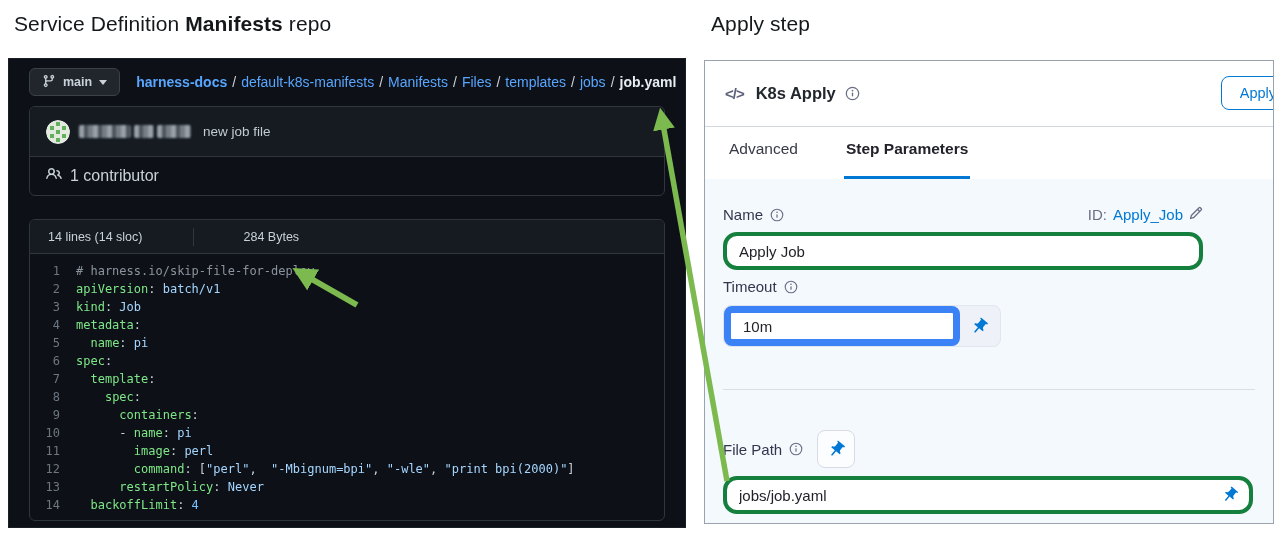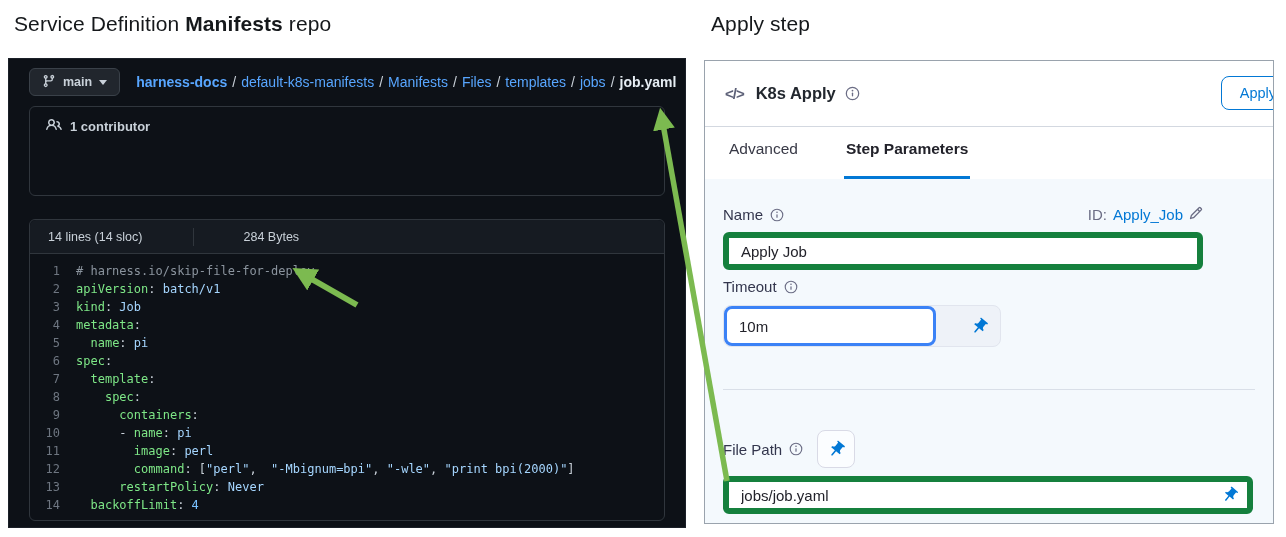--- a/index.html
+++ b/index.html
@@ -39,21 +39,21 @@
   .commit-head {
     height:50px; background:#161b22; border-bottom:1px solid #30363d;
     border-radius:6px 6px 0 0; display:flex; align-items:center; padding:0 16px; gap:9px;
   }
   .avatar { width:24px; height:24px; border-radius:50%; overflow:hidden; flex:0 0 auto; filter:blur(.6px); }
   .redacted { display:inline-flex; gap:3px; align-items:center; filter:blur(1.1px); }
   .redacted i { display:inline-block; height:13px; border-radius:2px;
     background:repeating-linear-gradient(90deg,#99a0a8 0 5px,#4d545c 5px 9px,#767d85 9px 14px); }
   .redacted i:nth-child(1){ width:52px; } .redacted i:nth-child(2){ width:20px; } .redacted i:nth-child(3){ width:34px; }
   .commit-msg { color:#c3cbd3; font-size:13.5px; margin-left:3px; cursor:pointer; }
-  .commit-body { height:38px; display:flex; align-items:center; padding:0 16px; gap:8px; color:#c9d1d9; font-size:13px; font-weight:700; border-radius:0 0 6px 6px; }
+  .commit-body { height:38px; display:flex; align-items:center; padding:0 16px; gap:8px; color:#c9d1d9; font-size:16px; font-weight:400; border-radius:0 0 6px 6px; }
 
   .file-card { top:160px; height:302px; }
   .file-head {
     height:34px; background:#161b22; border-bottom:1px solid #30363d; border-radius:6px 6px 0 0;
     display:flex; align-items:center; padding:0 18px; color:#c9d1d9; font-size:12.5px;gap:36px;
   }
   .file-head .vdiv { width:1px; height:18px; background:#30363d; margin:0 14px; }
   .code-area { padding:8px 0 0 0; font-family:"DejaVu Sans Mono", monospace; font-size:12px; }
   .code-row { display:flex; height:18px; line-height:18px; }
   .ln { width:46px; flex:0 0 auto; text-align:right; padding-right:16px; color:#6e7681; cursor:pointer; }
@@ -80,27 +80,27 @@
   }
   .sp-tabs { position:absolute; left:0; top:67px; right:0; height:51px; display:flex; gap:44px; padding:12px 22px 0 22px; background:#fff; }
   .tab { font-size:15.5px; color:#383946; cursor:pointer; padding:0 2px 12px 2px; }
   .tab.active { font-weight:700; color:#22222a; border-bottom:3px solid #0278d5; }
   .sp-content { position:absolute; left:0; top:118px; right:0; bottom:0; background:#f4f9fd; padding:0 18px; }
   .field-label { font-size:15px; color:#33364d; display:inline-flex; align-items:center; gap:7px; }
   .name-row { margin-top:27px; width:480px; display:flex; justify-content:space-between; align-items:center; }
   .id-block { font-size:15px; color:#6b6d85; display:inline-flex; align-items:center; gap:6px; }
   .id-link { color:#0278d5; text-decoration:none; cursor:pointer; }
   .text-input {
-    height:38px; background:#fff; border:6px solid #15803d; border-radius:6px;
+    height:38px; background:#fff; border:4px solid #15803d; border-radius:14px;
     padding:0 12px; font-size:15px; color:#22222a; font-family:inherit; outline:none;
   }
   .name-input { display:block; margin-top:9px; width:480px; }
   .timeout-label { margin-top:8px; }
   .timeout-wrap { position:relative; margin-top:9px; width:278px; height:42px; background:#eef2f8; border:1px solid #e1e5ee; border-radius:8px; }
-  .timeout-input { position:absolute; left:0; top:0; width:212px; height:40px; border:3px solid #3b82f6; border-radius:8px; }
+  .timeout-input { position:absolute; left:0; top:0; width:236px; height:40px; border:7px solid #3b82f6; border-radius:8px; }
   .pin-box { position:absolute; right:0; top:0; width:42px; height:40px; display:flex; align-items:center; justify-content:center; cursor:pointer; }
   .pin { display:inline-block; transform:rotate(40deg); line-height:0; }
   .content-divider { margin-top:42px; height:1px; background:#d9dfe8; }
   .filepath-row { margin-top:40px; display:flex; align-items:center; gap:14px; }
   .pin-btn { width:38px; height:38px; background:#fbfdff; border:1px solid #d9dae6; border-radius:8px; display:flex; align-items:center; justify-content:center; cursor:pointer; }
   .filepath-wrap { position:relative; margin-top:8px; width:530px; }
   .filepath-input { width:530px; padding-right:42px; }
   .filepath-pin { position:absolute; right:4px; top:0; height:38px; width:38px; display:flex; align-items:center; justify-content:center; cursor:pointer; }
 
   
@@ -120,20 +120,42 @@
             <path d="M9.5 3.25a2.25 2.25 0 1 1 3 2.122V6A2.5 2.5 0 0 1 10 8.5H6a1 1 0 0 0-1 1v1.128a2.251 2.251 0 1 1-1.5 0V5.372a2.25 2.25 0 1 1 1.5 0v1.836A2.493 2.493 0 0 1 6 7h4a1 1 0 0 0 1-1v-.628A2.25 2.25 0 0 1 9.5 3.25Zm-6 0a.75.75 0 1 0 1.5 0 .75.75 0 0 0-1.5 0Zm8.25-.75a.75.75 0 1 0 0 1.5.75.75 0 0 0 0-1.5ZM4.25 12a.75.75 0 1 0 0 1.5.75.75 0 0 0 0-1.5Z"></path>
           </svg>
       </span>
       <span>main</span>
       <span class="caret-down"></span>
     </button>
     <div class="gh-breadcrumb"><span class="bc-repo">harness-docs</span><span class="bc-sep">/</span><span class="bc-link">default-k8s-manifests</span><span class="bc-sep">/</span><span class="bc-link">Manifests</span><span class="bc-sep">/</span><span class="bc-link">Files</span><span class="bc-sep">/</span><span class="bc-link">templates</span><span class="bc-sep">/</span><span class="bc-link">jobs</span><span class="bc-sep">/</span><span class="bc-current">job.yaml</span></div>
   </div>
 
   <div class="gh-card commit-card">
+    <div class="commit-head">
+      <span class="avatar">
+        <svg width="24" height="24" viewBox="0 0 24 24">
+            <circle cx="12" cy="12" r="12" fill="#e3ebe0"></circle>
+            <g fill="#63b05a">
+              <rect x="10" y="2" width="4" height="4"></rect>
+              <rect x="4" y="6" width="4" height="4"></rect>
+              <rect x="16" y="6" width="4" height="4"></rect>
+              <rect x="10" y="10" width="4" height="4"></rect>
+              <rect x="4" y="14" width="4" height="4"></rect>
+              <rect x="16" y="14" width="4" height="4"></rect>
+              <rect x="10" y="18" width="4" height="4"></rect>
+            </g>
+          </svg>
+      </span>
+      <span class="redacted">
+          <i></i>
+          <i></i>
+          <i></i>
+        </span>
+      <span class="commit-msg">new job file</span>
+    </div>
     <div class="commit-body">
       <span class="icon">
         <svg width="16" height="16" viewBox="0 0 16 16" fill="#c9d1d9">
             <path d="M2 5.5a3.5 3.5 0 1 1 5.898 2.549 5.508 5.508 0 0 1 3.034 4.084.75.75 0 1 1-1.482.235 4.001 4.001 0 0 0-7.9 0 .75.75 0 0 1-1.482-.236A5.507 5.507 0 0 1 3.102 8.05 3.493 3.493 0 0 1 2 5.5ZM11 4a3.001 3.001 0 0 1 2.22 5.018 5.01 5.01 0 0 1 2.56 3.012.749.749 0 0 1-.885.954.752.752 0 0 1-.549-.514 3.507 3.507 0 0 0-2.522-2.372.75.75 0 0 1-.574-.73v-.352a.75.75 0 0 1 .416-.672A1.5 1.5 0 0 0 11 5.5.75.75 0 0 1 11 4Zm-5.5-.5a2 2 0 1 0-.001 3.999A2 2 0 0 0 5.5 3.5Z"></path>
           </svg>
       </span>
       <span>1 contributor</span>
     </div>
   </div>
 

